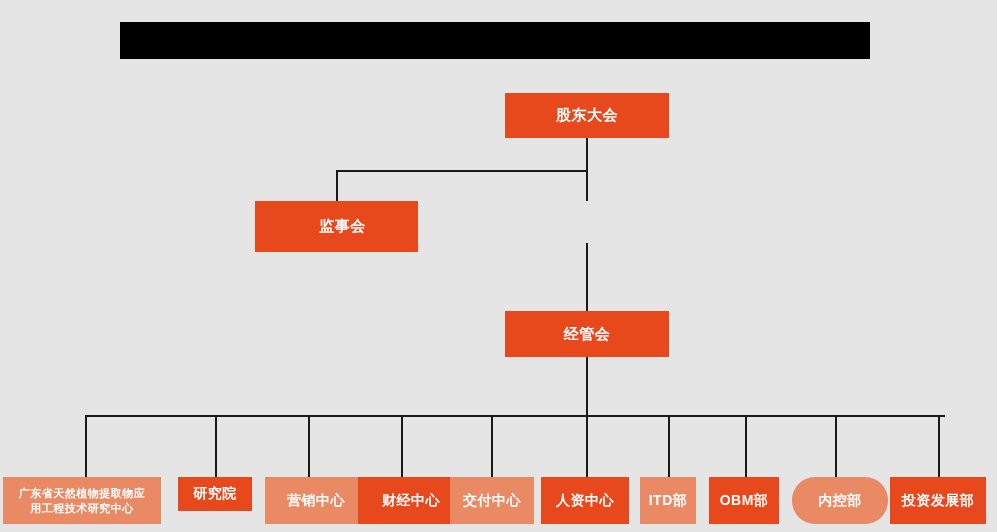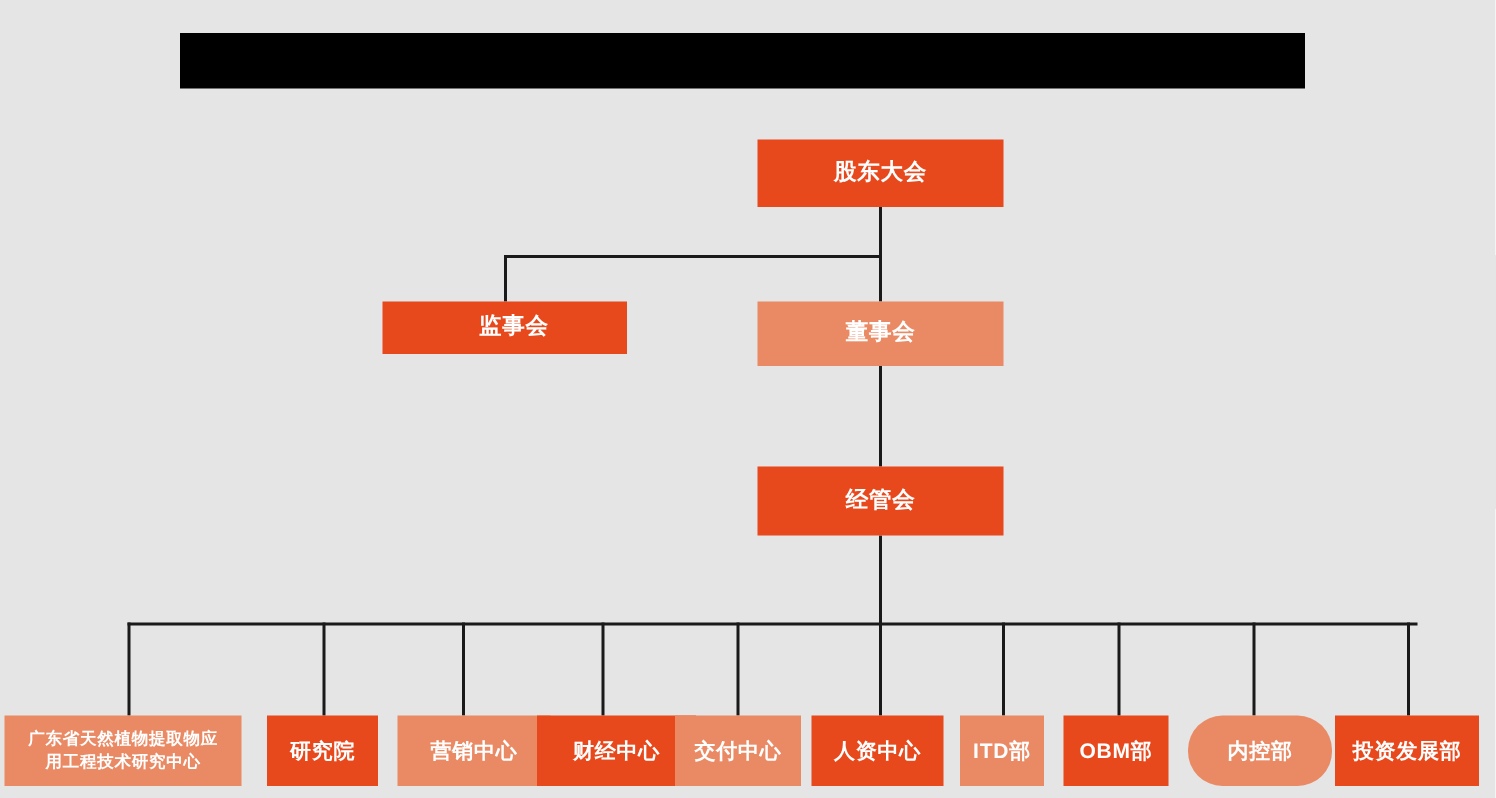--- a/index.html
+++ b/index.html
@@ -94,36 +94,33 @@
   <div class="connector vert" style="left:586px; top:415px; height:62px;"></div>
   <div class="connector vert" style="left:668px; top:415px; height:62px;"></div>
   <div class="connector vert" style="left:745px; top:415px; height:62px;"></div>
   <div class="connector vert" style="left:835px; top:415px; height:62px;"></div>
   <div class="connector vert" style="left:938px; top:415px; height:62px;"></div>
 
   <div class="node level-1 tone-dark" style="left:505px; top:93px; width:164px; height:45px;">
     <span class="node-label">股东大会</span>
   </div>
 
-  <div class="node level-2 tone-dark" style="left:255px; top:201px; width:163px; height:35px;padding-left:12px;">
+  <div class="node level-2 tone-dark" style="left:255px; top:201px; width:163px; height:51px;padding-left:12px;">
     <span class="node-label">监事会</span>
-  </div>
-  <div class="node level-2 tone-light" style="left:505px; top:201px; width:164px; height:43px;">
-    <span class="node-label">董事会</span>
   </div>
 
   <div class="node level-3 tone-dark" style="left:505px; top:311px; width:164px; height:46px;">
     <span class="node-label">经管会</span>
   </div>
 
   <div class="node level-4 small-text tone-light" style="left:3px; top:477px; width:158px; height:47px;">
     <span class="node-label">广东省天然植物提取物应
 用工程技术研究中心</span>
   </div>
-  <div class="node level-4 tone-dark" style="left:178px; top:477px; width:74px; height:47px;">
+  <div class="node level-4 tone-dark" style="left:178px; top:477px; width:74px; height:34px;">
     <span class="node-label">研究院</span>
   </div>
   <div class="node level-4 tone-light" style="left:265px; top:477px; width:102px; height:47px;">
     <span class="node-label">营销中心</span>
   </div>
   <div class="node level-4 tone-dark" style="left:358px; top:477px; width:106px; height:47px;">
     <span class="node-label">财经中心</span>
   </div>
   <div class="node level-4 tone-light" style="left:450px; top:477px; width:84px; height:47px;text-align:center;">
     <span class="node-label">交付中心</span>

